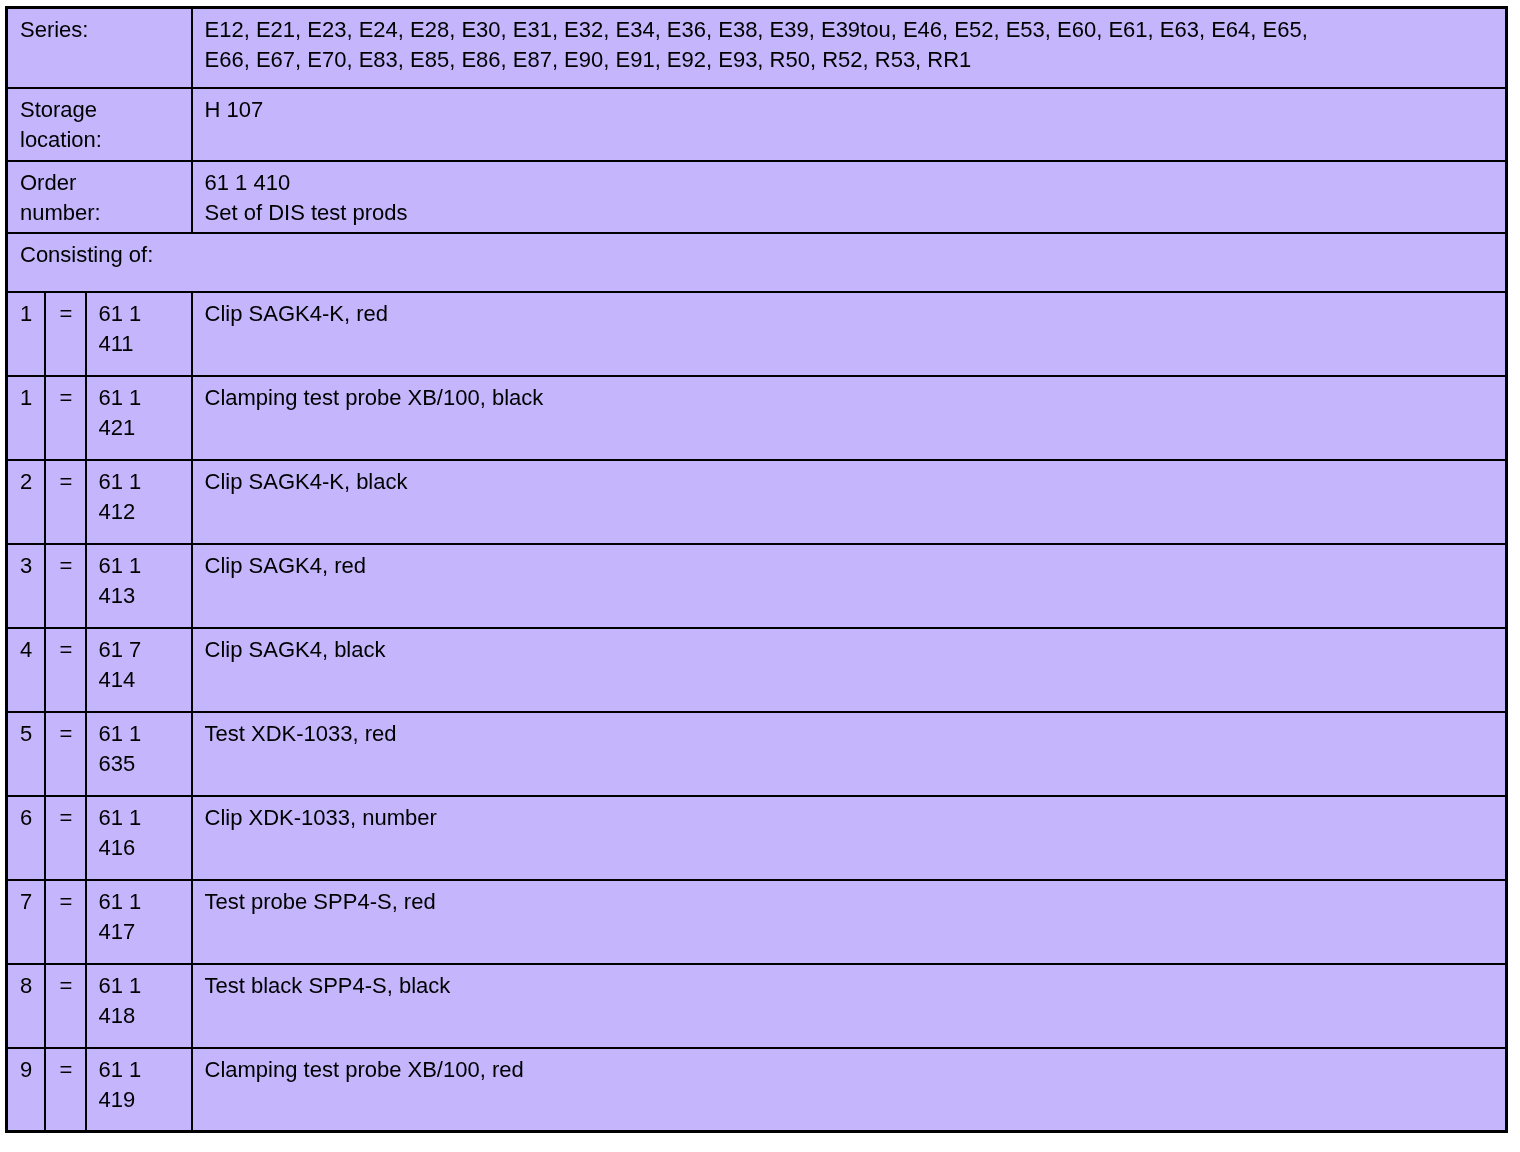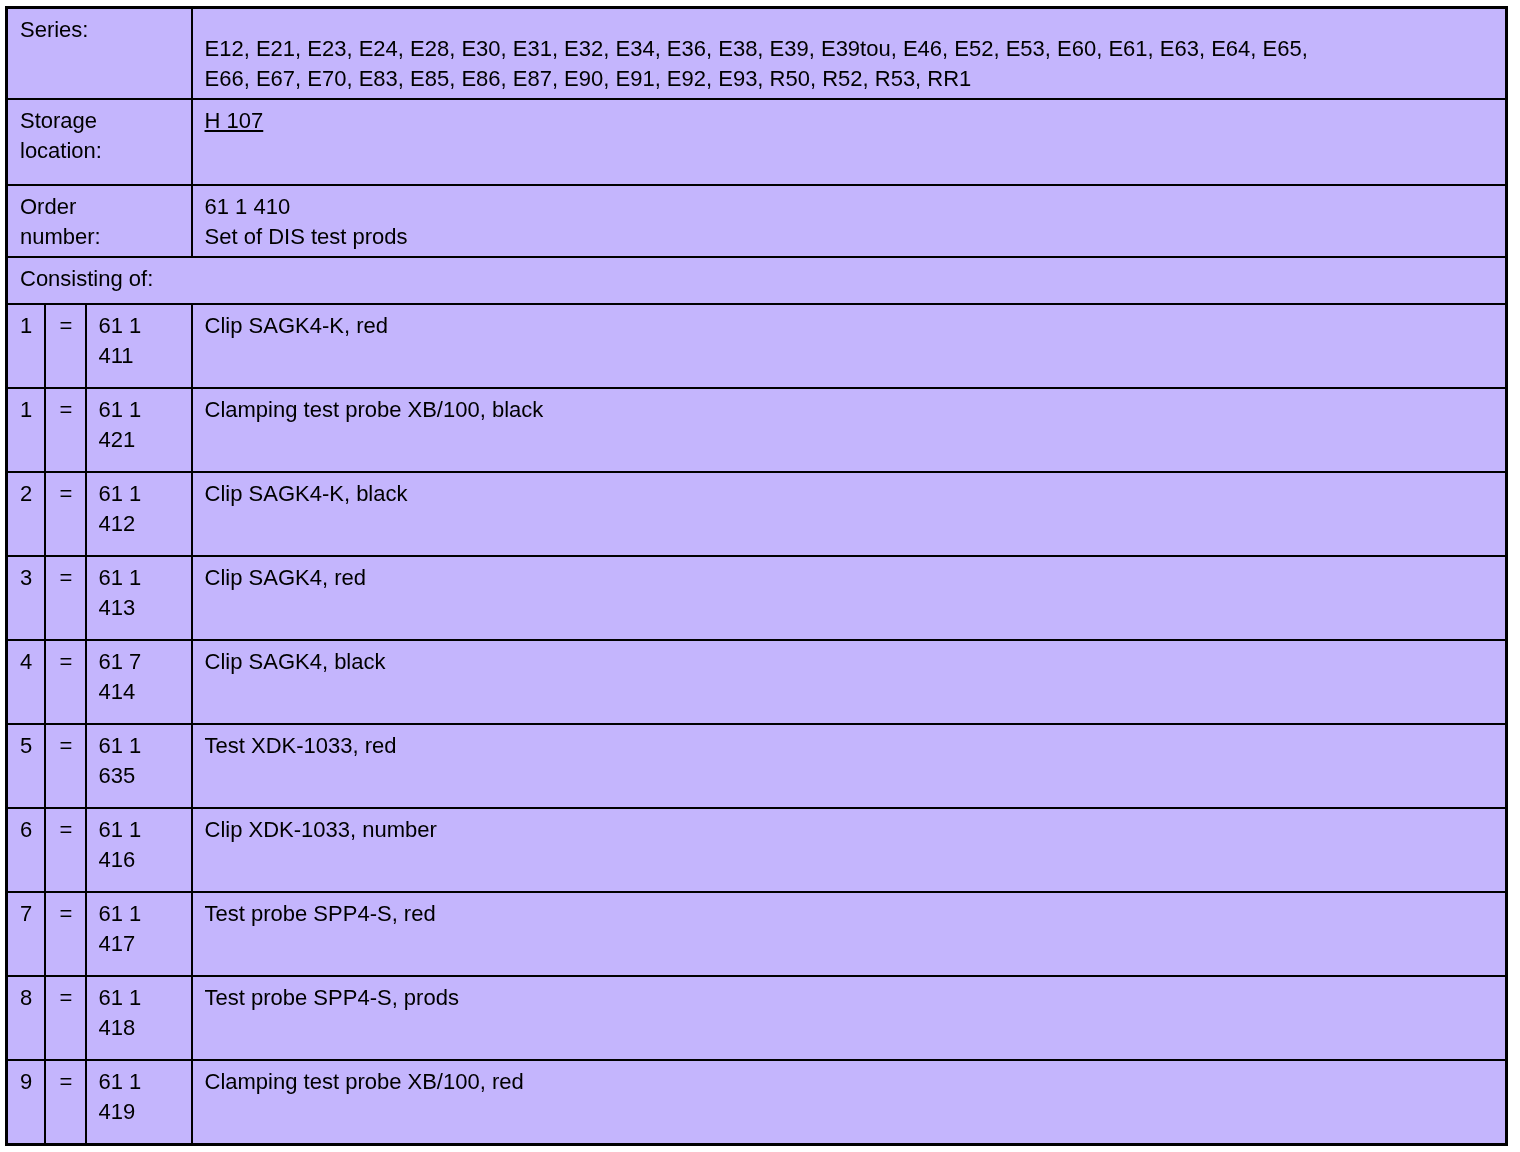--- a/index.html
+++ b/index.html
@@ -33,33 +33,32 @@
     box-sizing: border-box;
     overflow: hidden;
     background: #c4b5fd;
   }
   col.c-qty   { width: 38px;  }
   col.c-eq    { width: 41px;  }
   col.c-ord   { width: 106px; }
   col.c-desc  { width: auto;  }
 
   tr.r-series td     { height: 80px; }
-  tr.r-storage td    { height: 86px; text-decoration: underline; }
+  tr.r-storage td    { height: 73px; }
   tr.r-order td      { height: 62px; }
-  tr.r-consisting td { height: 47px; }
+  tr.r-consisting td { height: 59px; }
   tr.r-item td       { height: 84px; }
 
   td.label-cell .wrap-narrow {
     display: inline-block;
     max-width: 115px;
   }
   td.series-value .wrap-series {
     display: inline-block;
     max-width: 1128px;
-    margin-top: 19px;
   }
   td.ord-cell .wrap-ord {
     display: inline-block;
     max-width: 76px;
   }
   td.eq-cell {
     text-align: center;
     padding-left: 2px;
     padding-right: 2px;
   }
@@ -158,21 +157,21 @@
     <tr class="r-item">
       <td><span>7</span></td>
       <td class="eq-cell"><span>=</span></td>
       <td class="ord-cell"><span class="wrap-ord">61 1 417</span></td>
       <td class="desc-cell"><span>Test probe SPP4-S, red</span></td>
     </tr>
     <tr class="r-item">
       <td><span>8</span></td>
       <td class="eq-cell"><span>=</span></td>
       <td class="ord-cell"><span class="wrap-ord">61 1 418</span></td>
-      <td class="desc-cell"><span>Test probe SPP4-S, prods</span></td>
+      <td class="desc-cell"><span>Test black SPP4-S, black</span></td>
     </tr>
     <tr class="r-item">
       <td><span>9</span></td>
       <td class="eq-cell"><span>=</span></td>
       <td class="ord-cell"><span class="wrap-ord">61 1 419</span></td>
       <td class="desc-cell"><span>Clamping test probe XB/100, red</span></td>
     </tr>
   </tbody>
     </table>
 </div>

